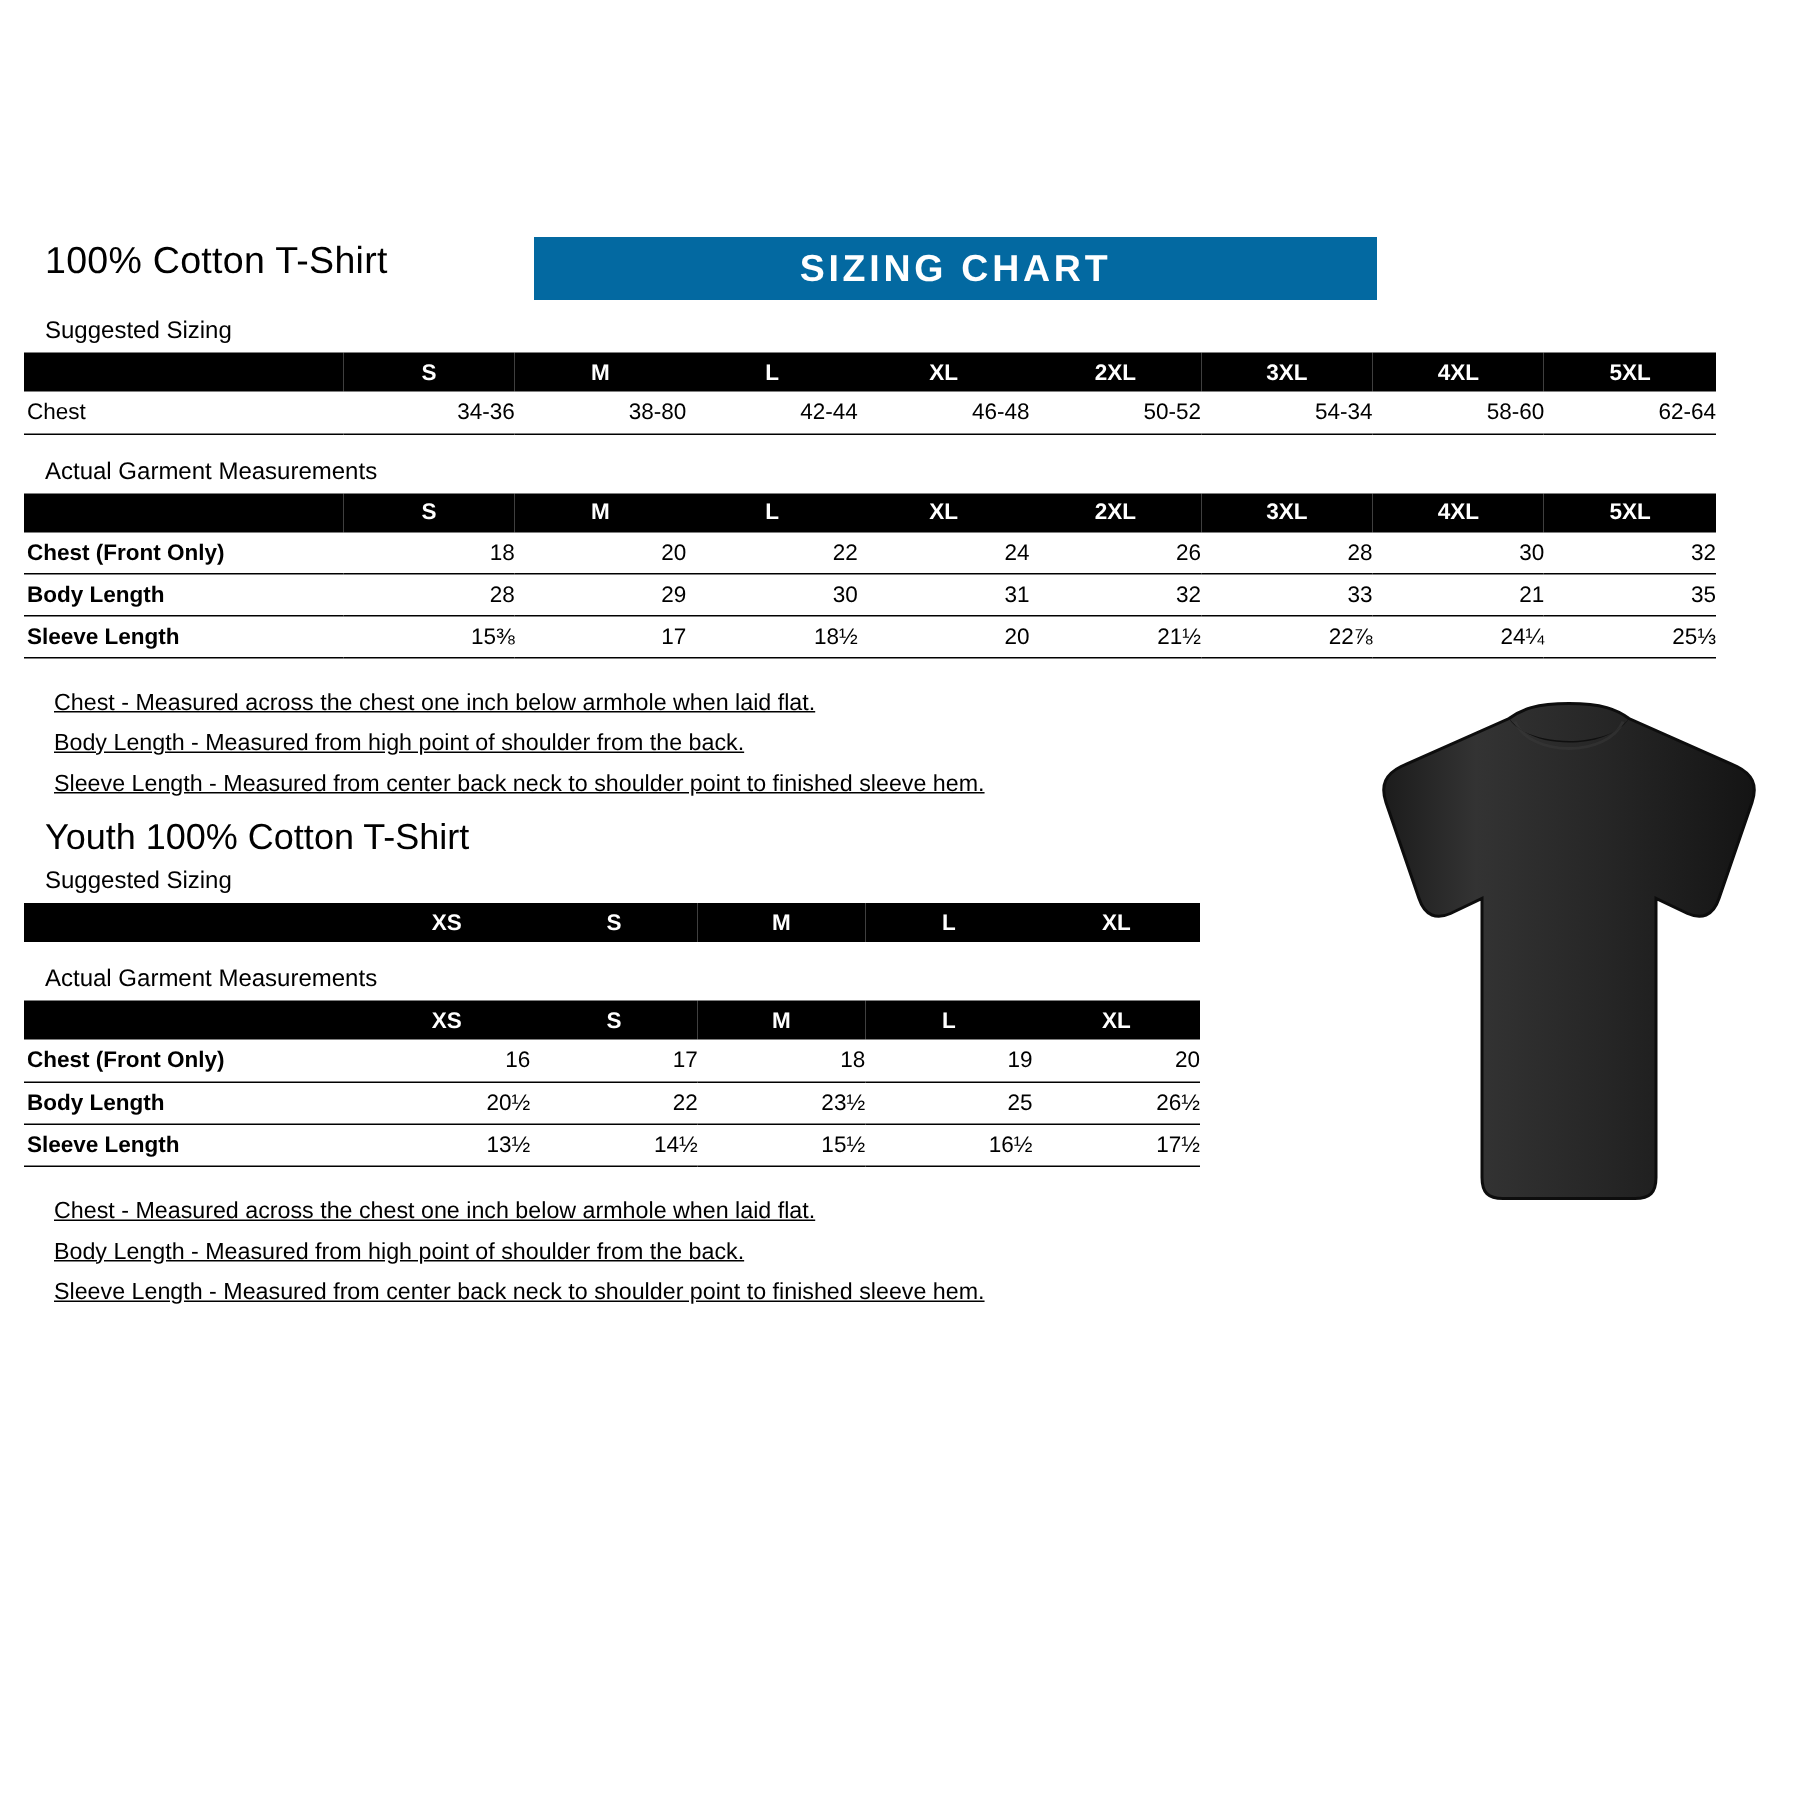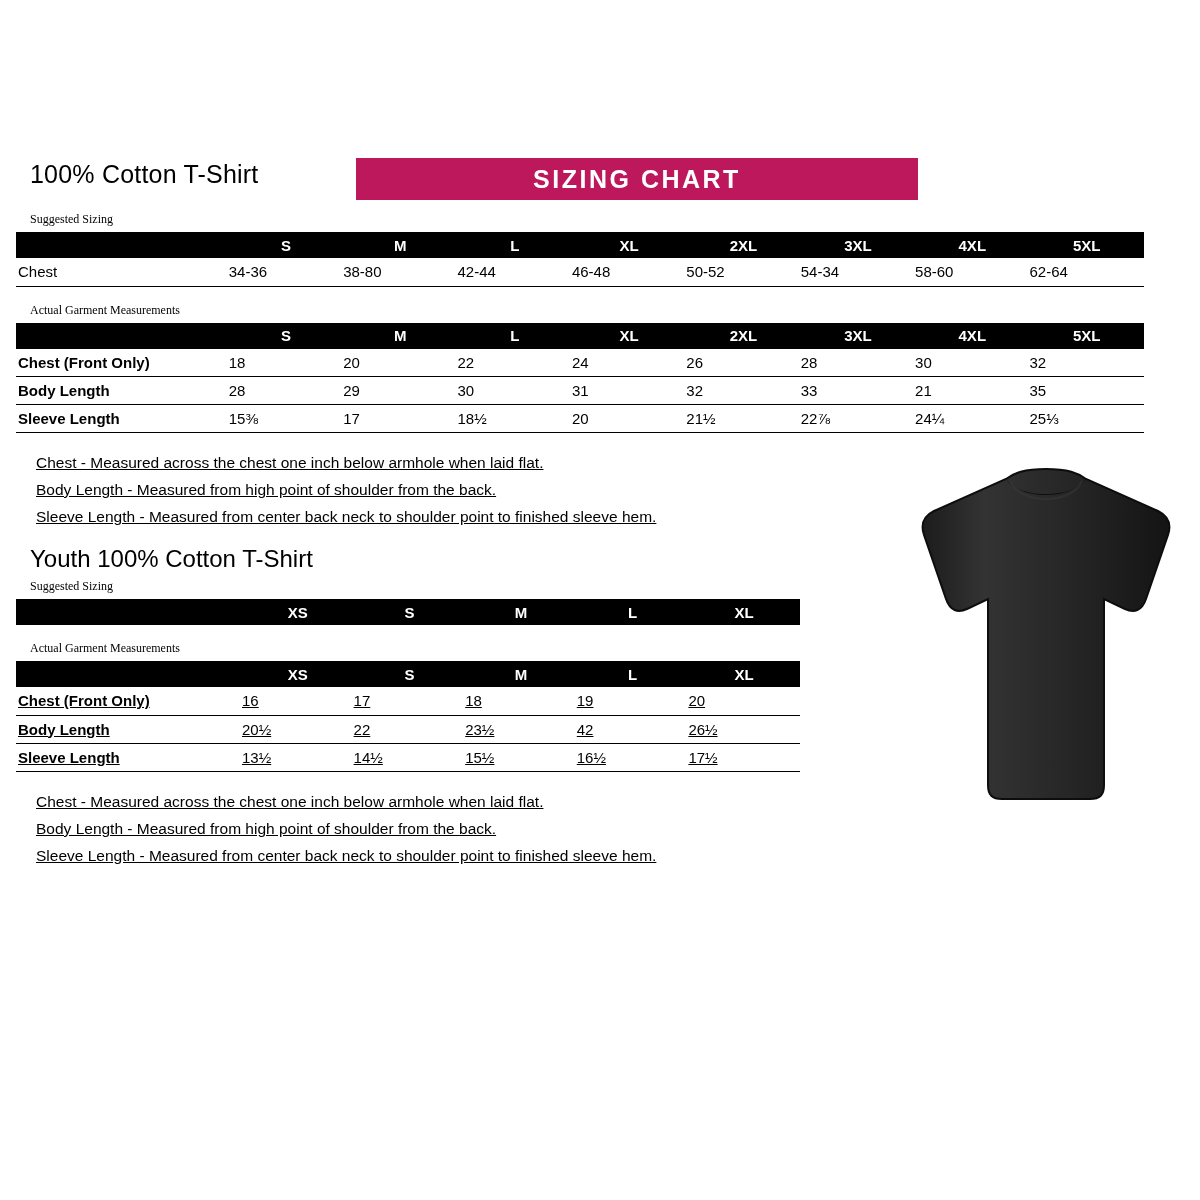--- a/index.html
+++ b/index.html
@@ -45,38 +45,37 @@
     font-weight: 400;
     letter-spacing: 0.2px;
     white-space: nowrap;
   }
   .sizing-banner {
     position: absolute;
     left: 340px;
     top: -2px;
     width: 562px;
     height: 42px;
-    background: #be185d;
+    background: #0369a1;
     color: #ffffff;
     display: flex;
     align-items: center;
     justify-content: center;
   }
   .sizing-banner span {
     font-size: 25px;
     font-weight: bold;
     letter-spacing: 2.5px;
   }
 
   .sub-label {
-    font-size: 12px;
+    font-size: 16px;
     margin-left: 14px;
     margin-top: 6px;
     display: block;
-    font-family: Liberation Serif, serif;
   }
 
   
   table.size-table {
     border-collapse: collapse;
     table-layout: fixed;
     margin-top: 5px;
   }
   table.size-table td, table.size-table th {
     padding: 0;
@@ -95,40 +94,40 @@
   }
   .hdr-row th.label-cell {
     text-align: left;
     padding-left: 14px;
   }
   .data-row {
     height: 28px;
   }
   .data-row td {
     font-size: 15px;
-    text-align: left;
+    text-align: right;
     vertical-align: middle;
     border-bottom: 1.5px solid #000000;
   }
   .data-row td.label-cell {
     text-align: left;
     padding-left: 2px;
     font-weight: bold;
   }
   .data-row.plain td.label-cell {
     font-weight: normal;
   }
 
   
   .adult-table { width: 1128px; }
   .adult-table col.c-label { width: 212px; }
   .adult-table col.c-size  { width: 114px; }
 
   
-  .youth-table { width: 784px; text-decoration: underline; }
+  .youth-table { width: 784px; }
   .youth-table col.c-label { width: 226px; }
   .youth-table col.c-size  { width: 111.6px; }
 
   .notes {
     margin-top: 16px;
     margin-left: 20px;
     text-decoration: underline;
   }
   .notes div {
     font-size: 15.5px;
@@ -335,21 +334,21 @@
         <td>17</td>
         <td>18</td>
         <td>19</td>
         <td>20</td>
       </tr>
       <tr class="data-row">
         <td class="label-cell">Body Length</td>
         <td>20½</td>
         <td>22</td>
         <td>23½</td>
-        <td>42</td>
+        <td>25</td>
         <td>26½</td>
       </tr>
       <tr class="data-row">
         <td class="label-cell">Sleeve Length</td>
         <td>13½</td>
         <td>14½</td>
         <td>15½</td>
         <td>16½</td>
         <td>17½</td>
       </tr>

